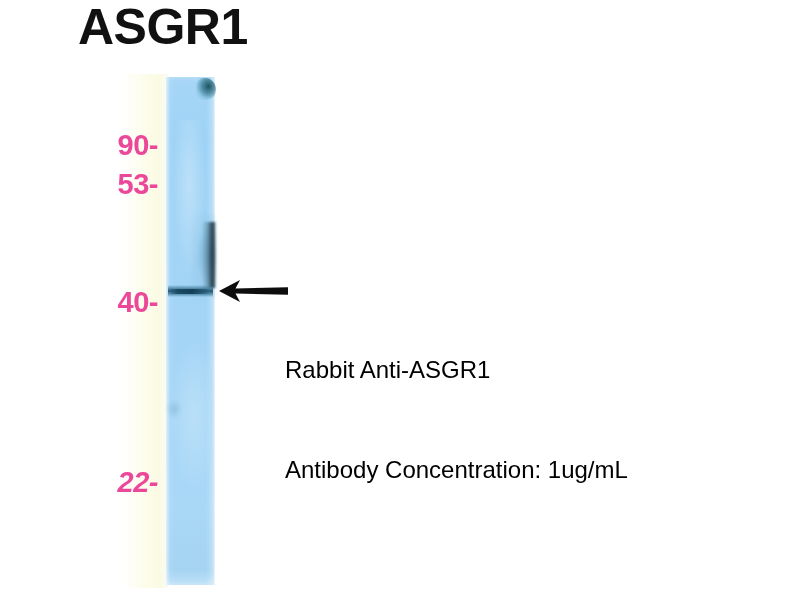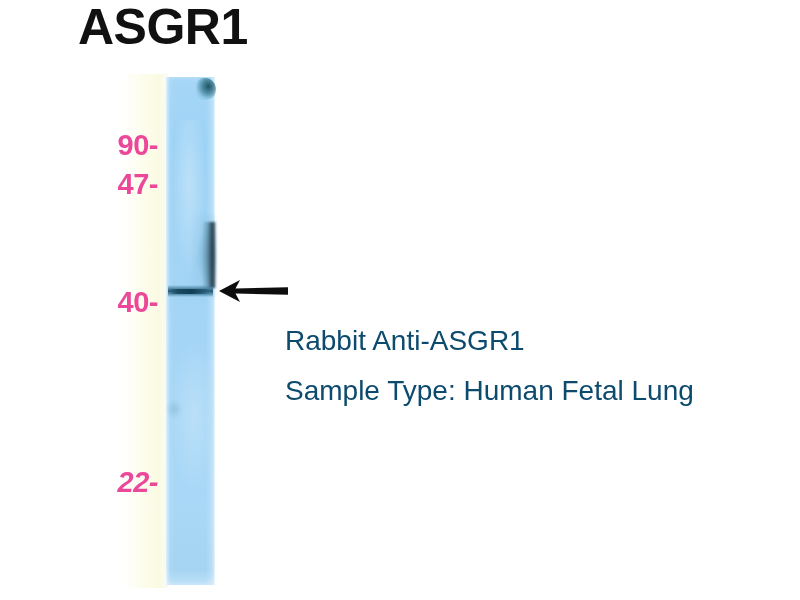--- a/index.html
+++ b/index.html
@@ -207,24 +207,25 @@
     left: 216px;
     top: 274px;
     width: 74px;
     height: 34px;
   }
 
   
   .annotation-line {
     position: absolute;
     left: 285px;
-    font-size: 28px;
-    color: #0c4a6e;
+    font-size: 24px;
+    color: #000000;
     white-space: nowrap;
     line-height: 1;
+    margin-top: 31px;
   }
   #annotation-antibody      { top: 327px; }
   #annotation-sample-type   { top: 377px; }
   #annotation-concentration { top: 427px; }
 </style>
 </head>
 <body>
 
 <div id="figure">
 
@@ -241,29 +242,29 @@
   <div id="lane-edge-streak"></div>
   <div id="lane-smudge-low"></div>
 
   <div id="target-band"></div>
   <div id="target-band-core"></div>
 
   <div class="mw-slot" id="mw-90">
     <span class="mw-marker">90-</span>
   </div>
   <div class="mw-slot" id="mw-65">
-    <span class="mw-marker">47-</span>
+    <span class="mw-marker">53-</span>
   </div>
   <div class="mw-slot" id="mw-40">
     <span class="mw-marker">40-</span>
   </div>
   <div class="mw-slot" id="mw-22">
     <span class="mw-marker">22-</span>
   </div>
 
   <svg id="band-arrow" viewBox="0 0 74 34">
     <path d="M3,17 L24,6 L19.5,14.5 L72,13.2 L72,20.8 L19.5,19.5 L24,28 Z" fill="#0d0d0d"></path>
   </svg>
 
   <div class="annotation-line" id="annotation-antibody">Rabbit Anti-ASGR1</div>
-  <div class="annotation-line" id="annotation-sample-type">Sample Type: Human Fetal Lung</div>
+  <div class="annotation-line" id="annotation-concentration">Antibody Concentration: 1ug/mL</div>
 
 </div>
 
 </body></html>

